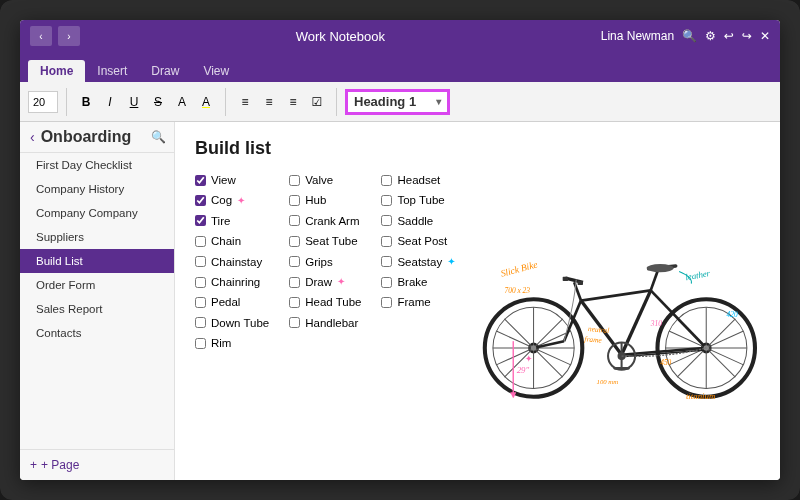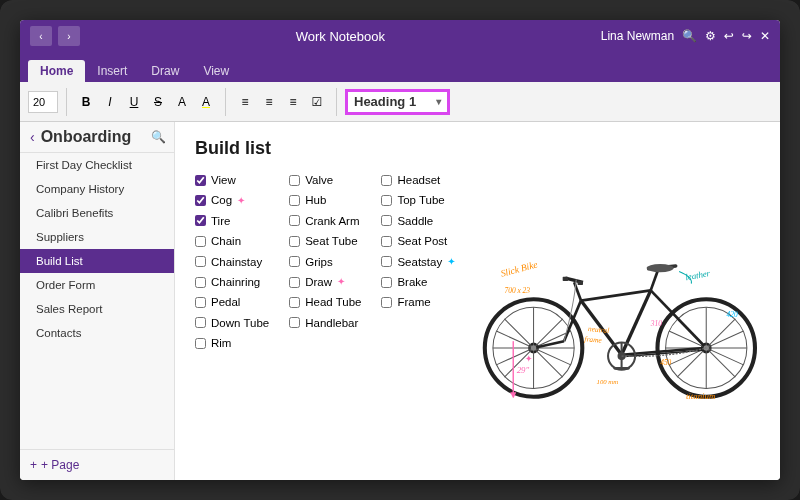--- a/index.html
+++ b/index.html
@@ -423,21 +423,21 @@
 
       <div class="sidebar">
         <div class="sidebar-header">
           <button class="sidebar-back-btn">‹</button>
           <span class="sidebar-notebook-name">Onboarding</span>
           <button class="sidebar-search-btn">🔍</button>
         </div>
         <div class="sidebar-items">
           <div class="sidebar-item">First Day Checklist</div>
           <div class="sidebar-item">Company History</div>
-          <div class="sidebar-item">Calibri Benefits</div>
+          <div class="sidebar-item">Company Company</div>
           <div class="sidebar-item">Suppliers</div>
           <div class="sidebar-item active">Build List</div>
           <div class="sidebar-item">Order Form</div>
           <div class="sidebar-item">Sales Report</div>
           <div class="sidebar-item">Contacts</div>
         </div>
         <div class="sidebar-add-page">
           <span>+</span>
           <span>+ Page</span>
         </div>

